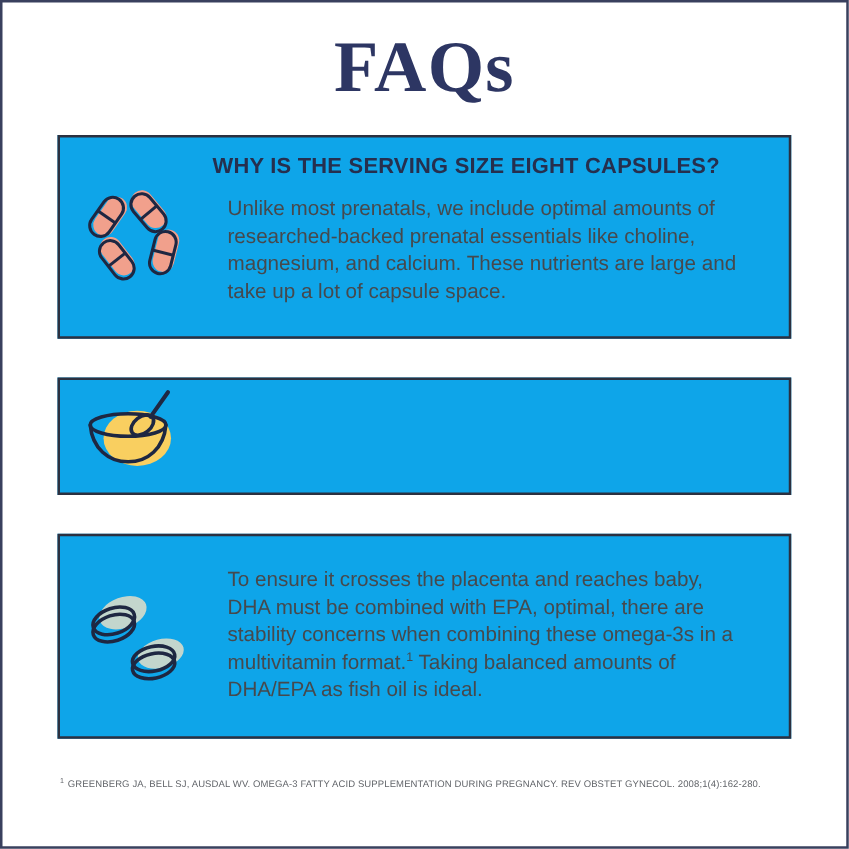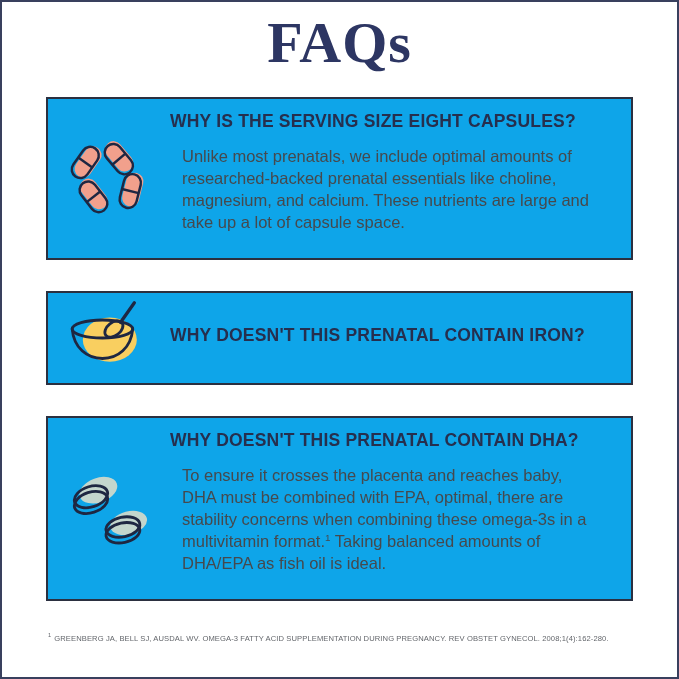--- a/index.html
+++ b/index.html
@@ -9,21 +9,21 @@
     box-sizing: border-box;
     background: #ffffff;
     border: 2px solid #39405e;
     font-family: "Liberation Sans", sans-serif;
     overflow: hidden;
   }
   .page {
     box-sizing: border-box;
     width: 100%;
     height: 100%;
-    padding: 6px 44px 0 44px;
+    padding: 17px 44px 0 44px;
   }
   .page-title {
     margin: 2px 0 20px 0;
     text-align: center;
     font-family: "Liberation Serif", serif;
     font-weight: 700;
     font-size: 58px;
     line-height: 1.15;
     letter-spacing: 1px;
     color: #2d3663;
@@ -126,40 +126,38 @@
         <ellipse cx="56" cy="57" rx="33" ry="27" fill="#f9cf60"></ellipse>
         <g fill="none" stroke="#1e2742" stroke-width="3.5" stroke-linecap="round">
           <ellipse cx="47" cy="44" rx="37" ry="11"></ellipse>
           <path d="M10,44 C12,67 28,80 47,80 C66,80 82,67 84,44"></path>
           <ellipse cx="61" cy="44" rx="12.5" ry="8" transform="rotate(-38 61 44)"></ellipse>
           <line x1="69" y1="36" x2="86" y2="12" stroke-width="4"></line>
         </g>
       </svg>
     </div>
     <div class="card-content">
-      <h2 class="faq-question">WHY DOESN'T THIS PRENATAL CONTAIN IRON?</h2>
     </div>
   </section>
 
   <section class="faq-card">
     <div class="icon-col">
       <svg width="90" height="90" viewBox="0 0 110 110">
         <g fill="#c3d6cd">
           <ellipse cx="42" cy="32" rx="24" ry="15" transform="rotate(-20 42 32)"></ellipse>
           <ellipse cx="79" cy="72" rx="23" ry="14" transform="rotate(-15 79 72)"></ellipse>
         </g>
         <g fill="none" stroke="#1e2742" stroke-width="3.5">
           <ellipse cx="33" cy="47" rx="21" ry="12.5" transform="rotate(-18 33 47)"></ellipse>
           <ellipse cx="33" cy="40" rx="21" ry="12.5" transform="rotate(-18 33 40)"></ellipse>
           <ellipse cx="72" cy="84" rx="21" ry="12" transform="rotate(-12 72 84)"></ellipse>
           <ellipse cx="72" cy="77" rx="21" ry="12" transform="rotate(-12 72 77)"></ellipse>
         </g>
       </svg>
     </div>
     <div class="card-content">
-      <h2 class="faq-question">WHY DOESN'T THIS PRENATAL CONTAIN DHA?</h2>
       <p class="faq-answer"><span>To ensure it crosses the placenta and reaches baby, DHA must be combined with EPA, optimal, there are stability concerns when combining these omega-3s in a multivitamin format.</span><sup>1</sup><span> Taking balanced amounts of DHA/EPA as fish oil is ideal.</span></p>
     </div>
   </section>
 
   <p class="footnote"><sup>1</sup><span>GREENBERG JA, BELL SJ, AUSDAL WV. OMEGA-3 FATTY ACID SUPPLEMENTATION DURING PREGNANCY. REV OBSTET GYNECOL. 2008;1(4):162-280.</span></p>
 
 </div>
 
 </body></html>

